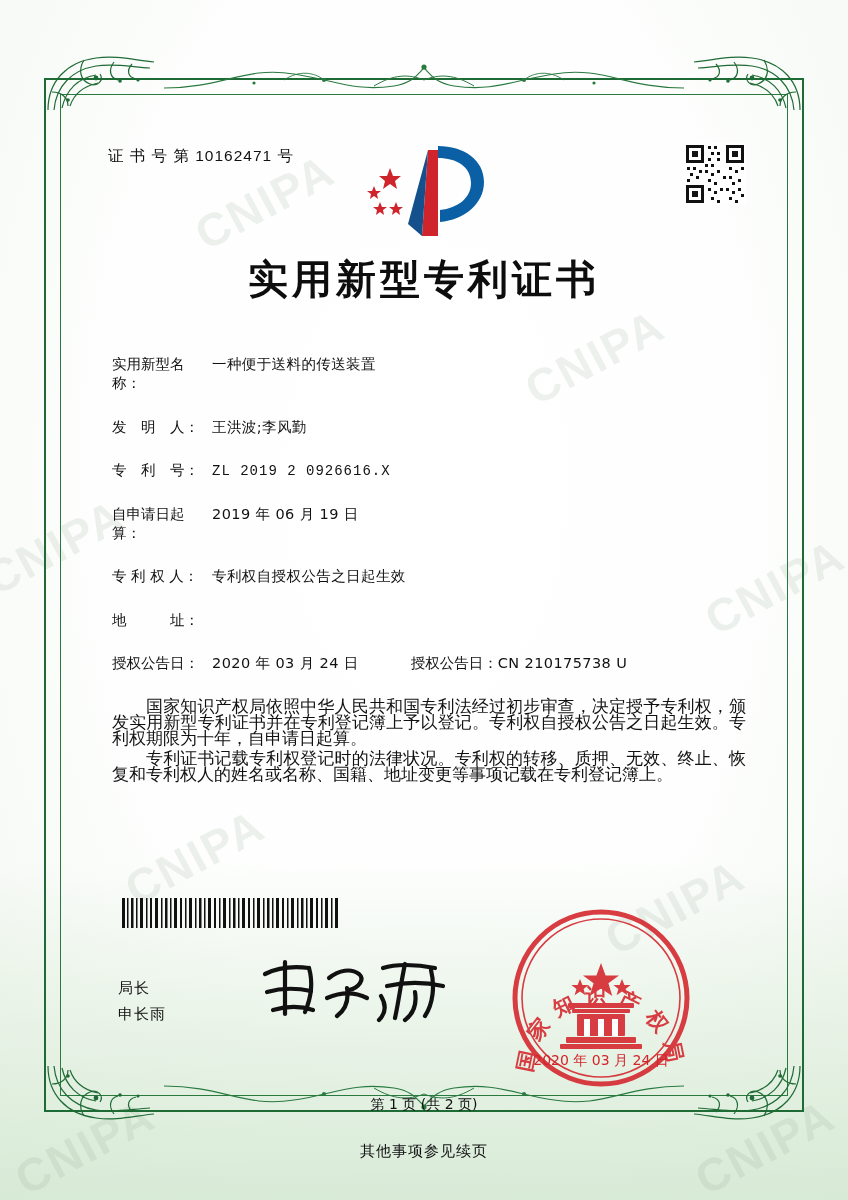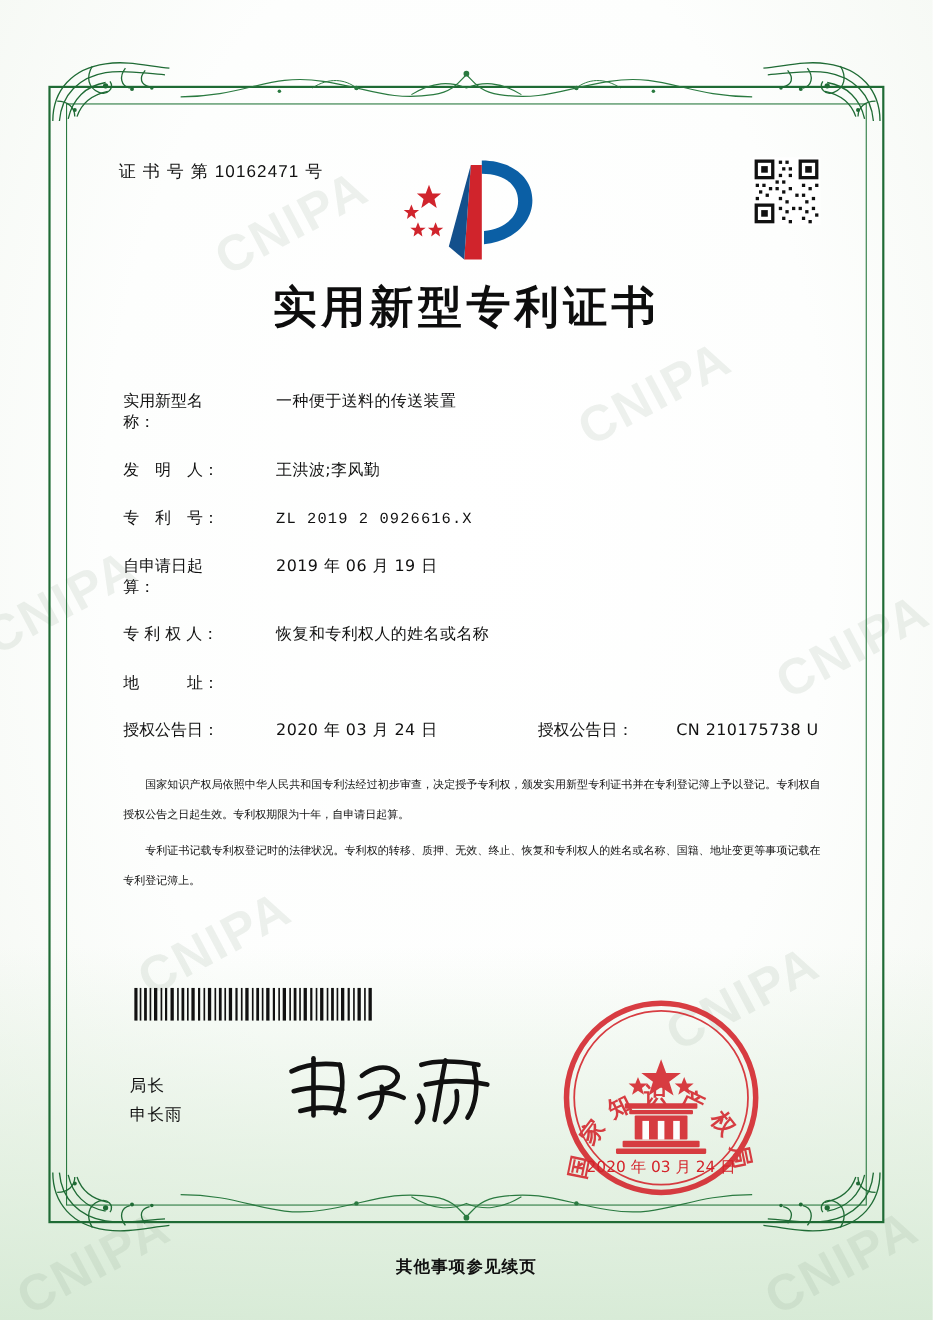--- a/index.html
+++ b/index.html
@@ -125,21 +125,20 @@
     left: 112px;
     top: 355px;
     width: 640px;
   }
   .field-row {
     display: flex;
     align-items: baseline;
     margin-bottom: 24.5px;
     font-size: 15.5px;
     color: #111;
-    gap: 39px;
   }
   .field-label {
     width: 100px;
     flex: 0 0 100px;
     letter-spacing: 0px;
     font-family: "DejaVu Sans", "Liberation Sans", sans-serif;
     font-size: 14.5px;
   }
   .field-value {
     font-family: "DejaVu Sans", "Liberation Sans", sans-serif;
@@ -162,24 +161,24 @@
     font-size: 14.5px;
     letter-spacing: .4px;
   }
 
   
   .body-text {
     position: absolute;
     left: 112px;
     top: 700px;
     width: 634px;
-    font-size: 10px;
-    line-height: 28px;
+    font-size: 17px;
+    line-height: 16px;
     color: #111;
-    font-family: Liberation Sans, sans-serif;
+    font-family: Liberation Mono, monospace;
     text-align: justify;
   }
   .body-text p { margin: 0 0 4px 0; text-indent: 2em; }
 
   
   .barcode {
     position: absolute;
     left: 122px; top: 898px;
     width: 218px; height: 30px;
   }
@@ -216,21 +215,21 @@
     font-size: 14px;
     color: #111;
     font-family: "DejaVu Sans", "Liberation Sans", sans-serif;
   }
   .tail-note {
     position: absolute;
     left: 0; right: 0;
     top: 1142px;
     text-align: center;
     font-size: 15px;
-    font-weight: 700;
+    font-weight: 400;
     color: #111;
     font-family: "DejaVu Sans", "Liberation Sans", sans-serif;
     letter-spacing: 1px;
   }
 </style>
 </head>
 <body>
 
 <div class="page">
 
@@ -457,21 +456,21 @@
       <span class="field-value mono">ZL 2019 2 0926616.X</span>
     </div>
 
     <div class="field-row">
       <span class="field-label">自申请日起算：</span>
       <span class="field-value">2019 年 06 月 19 日</span>
     </div>
 
     <div class="field-row">
       <span class="field-label">专 利 权 人：</span>
-      <span class="field-value">恢复和专利权人的姓名或名称</span>
+      <span class="field-value">专利权自授权公告之日起生效</span>
     </div>
 
     <div class="field-row">
       <span class="field-label">地　　　址：</span>
     </div>
 
     <div class="field-row dual">
       <span class="field-label">授权公告日：</span>
       <span class="field-value">2020 年 03 月 24 日</span>
       <span class="second-label">授权公告日：</span>
@@ -587,15 +586,16 @@
 
         <path id="sealArc" d="M 93 166 m -68,0 a 68,68 0 1,1 136,0" fill="none"></path>
         <text font-family="'DejaVu Sans','Liberation Sans',sans-serif" font-size="21" font-weight="700" fill="#d4232a" letter-spacing="10">
           <textPath href="#sealArc" startOffset="50%" text-anchor="middle">国家知识产权局</textPath>
         </text>
       </g>
       <text x="93" y="160" text-anchor="middle" font-family="'DejaVu Sans','Liberation Sans',sans-serif" font-size="14" fill="#d4232a">2020 年 03 月 24 日</text>
     </svg>
   </div>
 
+  <div class="page-no">第 1 页 (共 2 页)</div>
   <div class="tail-note">其他事项参见续页</div>
 
 </div>
 
 </body></html>

